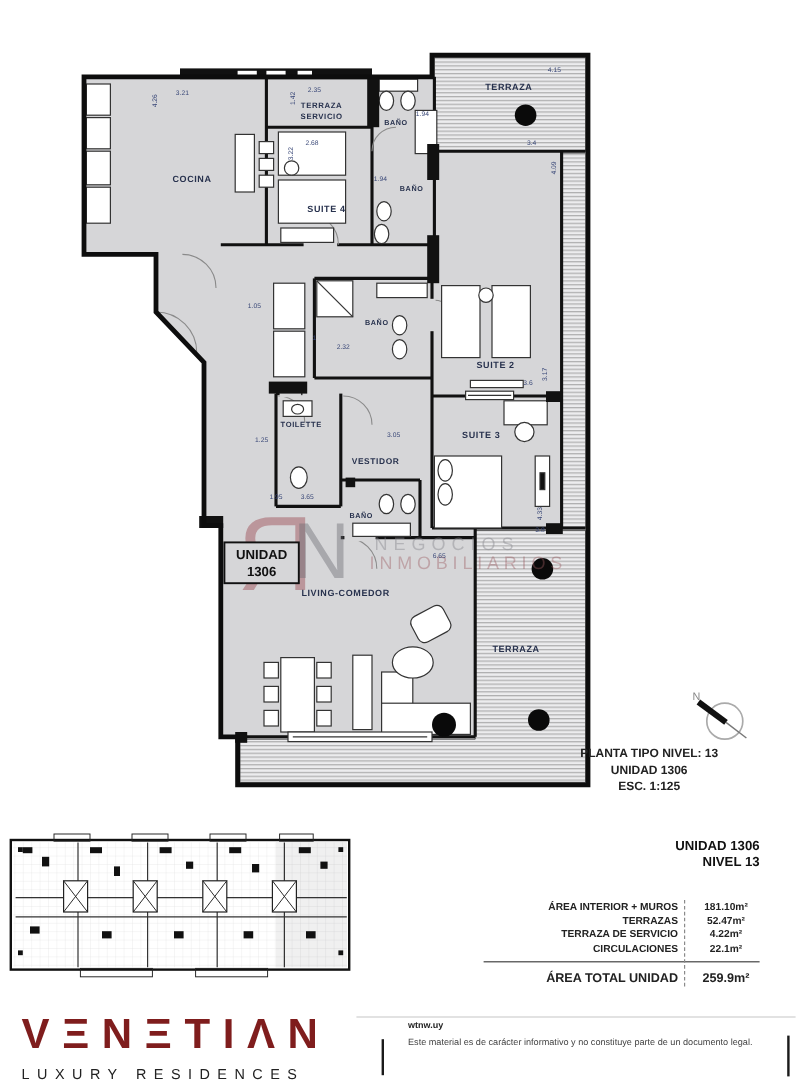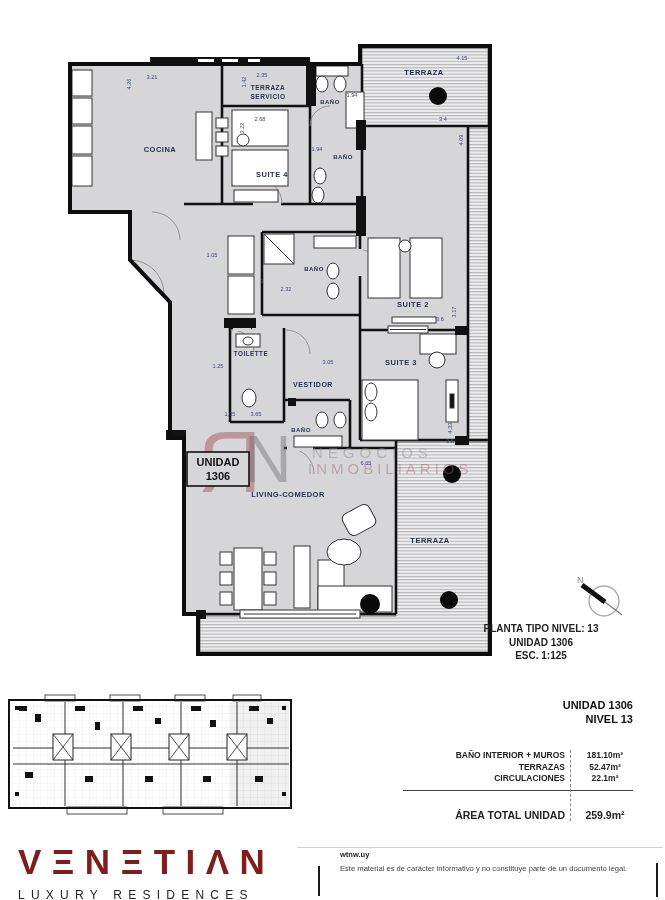--- a/index.html
+++ b/index.html
@@ -18,21 +18,21 @@
   .info-block { position:absolute; top:698px; right:32px; width:230px; }
   .info-header { text-align:right; font-size:11px; font-weight:bold; color:#111; line-height:14px; }
   .area-table { position:relative; margin-top:24px; }
   .area-table::after {
     content:""; position:absolute; top:0; bottom:0; right:62px;
     border-left:1px dashed #8a8a8a;
   }
   .area-row { display:flex; align-items:baseline; line-height:11.5px; }
   .area-row-label { flex:1; text-align:right; padding-right:12px; font-size:8.5px; font-weight:bold; color:#222; }
   .area-row-value { width:56px; text-align:center; font-size:8.5px; font-weight:bold; color:#222; }
-  .total-row { margin-top:5px; border-top:1px solid #444; padding-top:19px; }
+  .total-row { margin-top:5px; border-top:1px solid #444; padding-top:8px; }
   .total-row .area-row-label { font-size:10.5px; }
   .total-row .area-row-value { font-size:10.5px; }
   .footer-logo { position:absolute; left:18px; top:842px; width:270px; }
   .logo-main {
     font-size:35px; font-weight:800; color:#7f1d1d; letter-spacing:0.30em;
     white-space:nowrap;
   }
   .logo-sub {
     margin-top:6px; font-size:12px; color:#222; letter-spacing:0.52em; white-space:nowrap;
   }
@@ -345,26 +345,30 @@
     </g>
   </svg>
 
   <div class="info-block">
     <div class="info-header">
       <div>UNIDAD 1306</div>
       <div>NIVEL 13</div>
     </div>
     <div class="area-table">
       <div class="area-row">
-        <span class="area-row-label">BAÑO INTERIOR + MUROS</span>
+        <span class="area-row-label">ÁREA INTERIOR + MUROS</span>
         <span class="area-row-value">181.10m²</span>
       </div>
       <div class="area-row">
         <span class="area-row-label">TERRAZAS</span>
         <span class="area-row-value">52.47m²</span>
+      </div>
+      <div class="area-row">
+        <span class="area-row-label">TERRAZA DE SERVICIO</span>
+        <span class="area-row-value">4.22m²</span>
       </div>
       <div class="area-row">
         <span class="area-row-label">CIRCULACIONES</span>
         <span class="area-row-value">22.1m²</span>
       </div>
       <div class="area-row total-row">
         <span class="area-row-label">ÁREA TOTAL UNIDAD</span>
         <span class="area-row-value">259.9m²</span>
       </div>
     </div>

